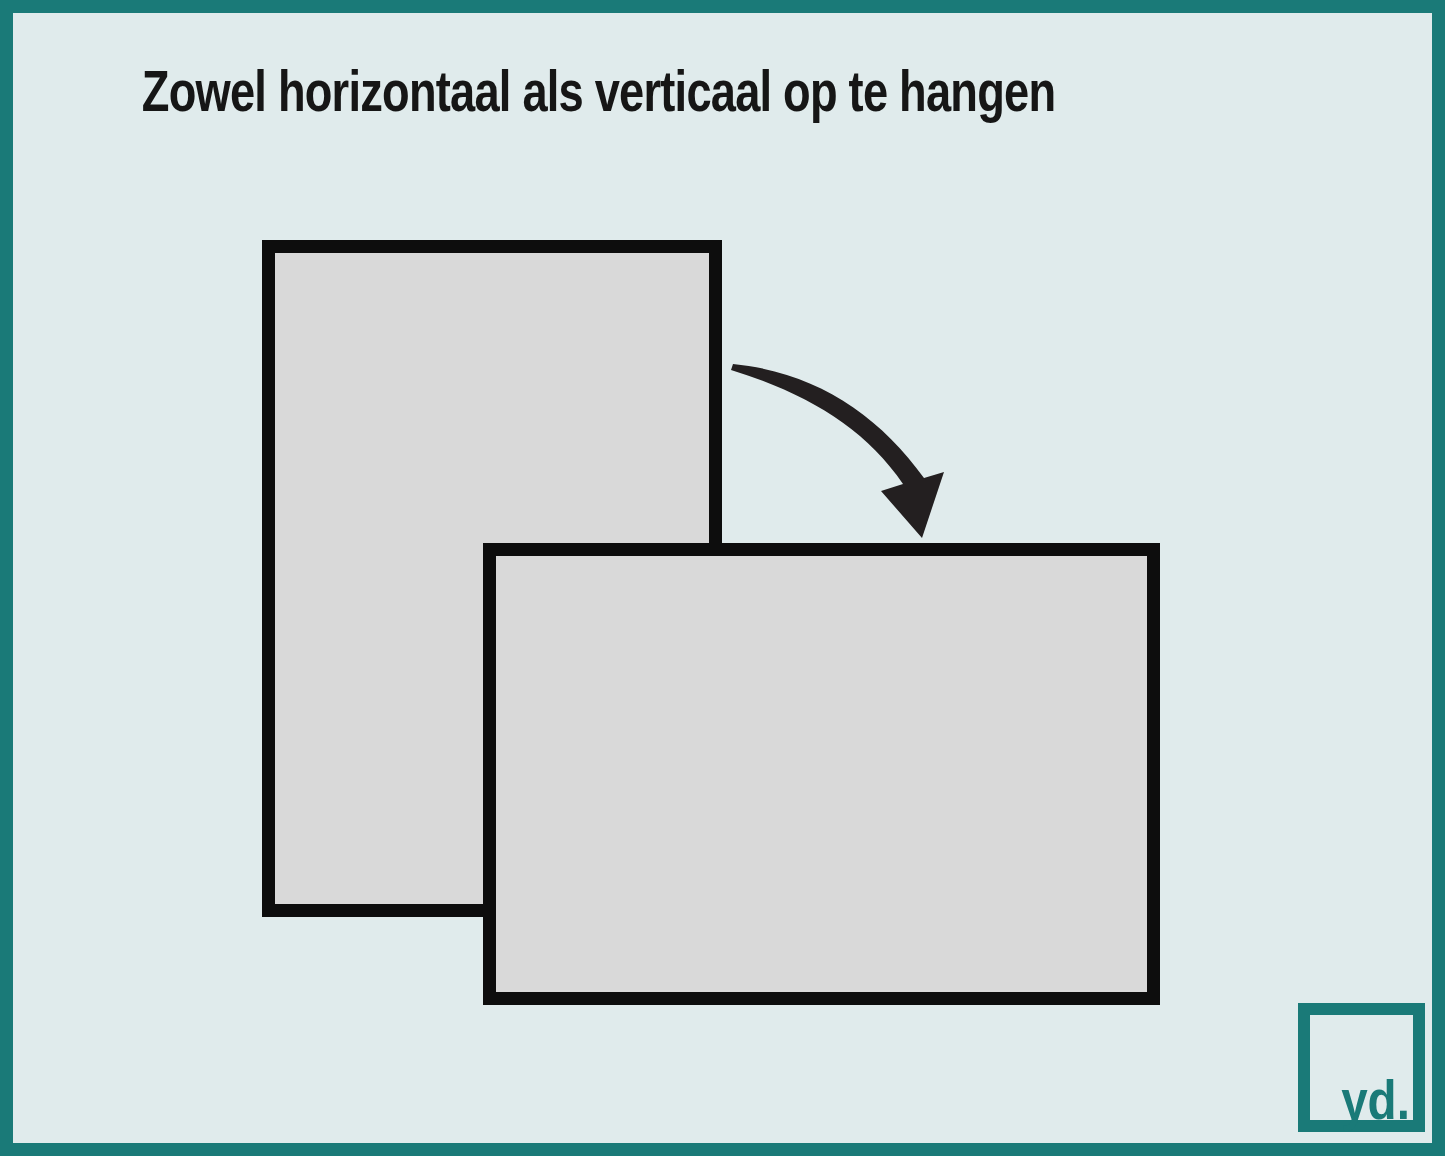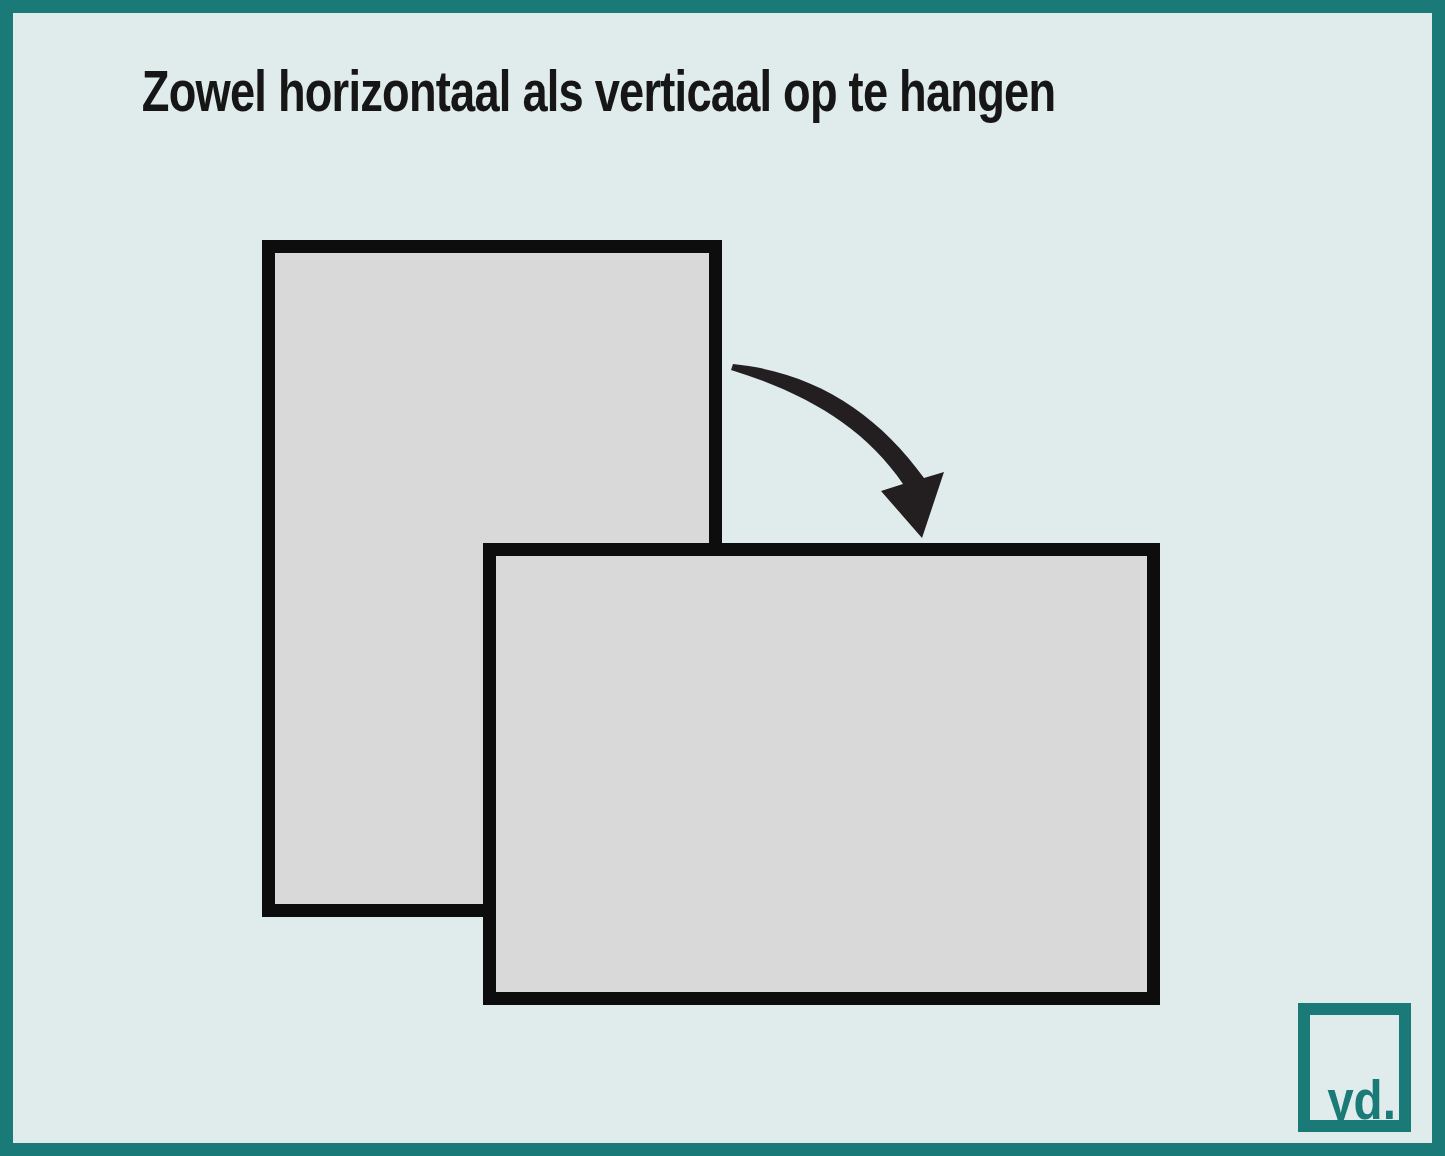--- a/index.html
+++ b/index.html
@@ -56,21 +56,21 @@
   .arrow-svg {
     position: absolute;
     left: -13px; top: -13px;
     width: 1445px; height: 1156px;
     z-index: 3;
     pointer-events: none;
   }
   .logo-box {
     position: absolute;
     left: 1285px; top: 990px;
-    width: 113px; height: 129px;
+    width: 127px; height: 129px;
     border: 12px solid var(--border-teal);
     z-index: 4;
   }
   .logo-text {
     position: absolute;
     right: 3px; bottom: -8px;
     display: inline-block;
     transform: scaleX(0.85);
     transform-origin: right bottom;
     font-size: 56px;

